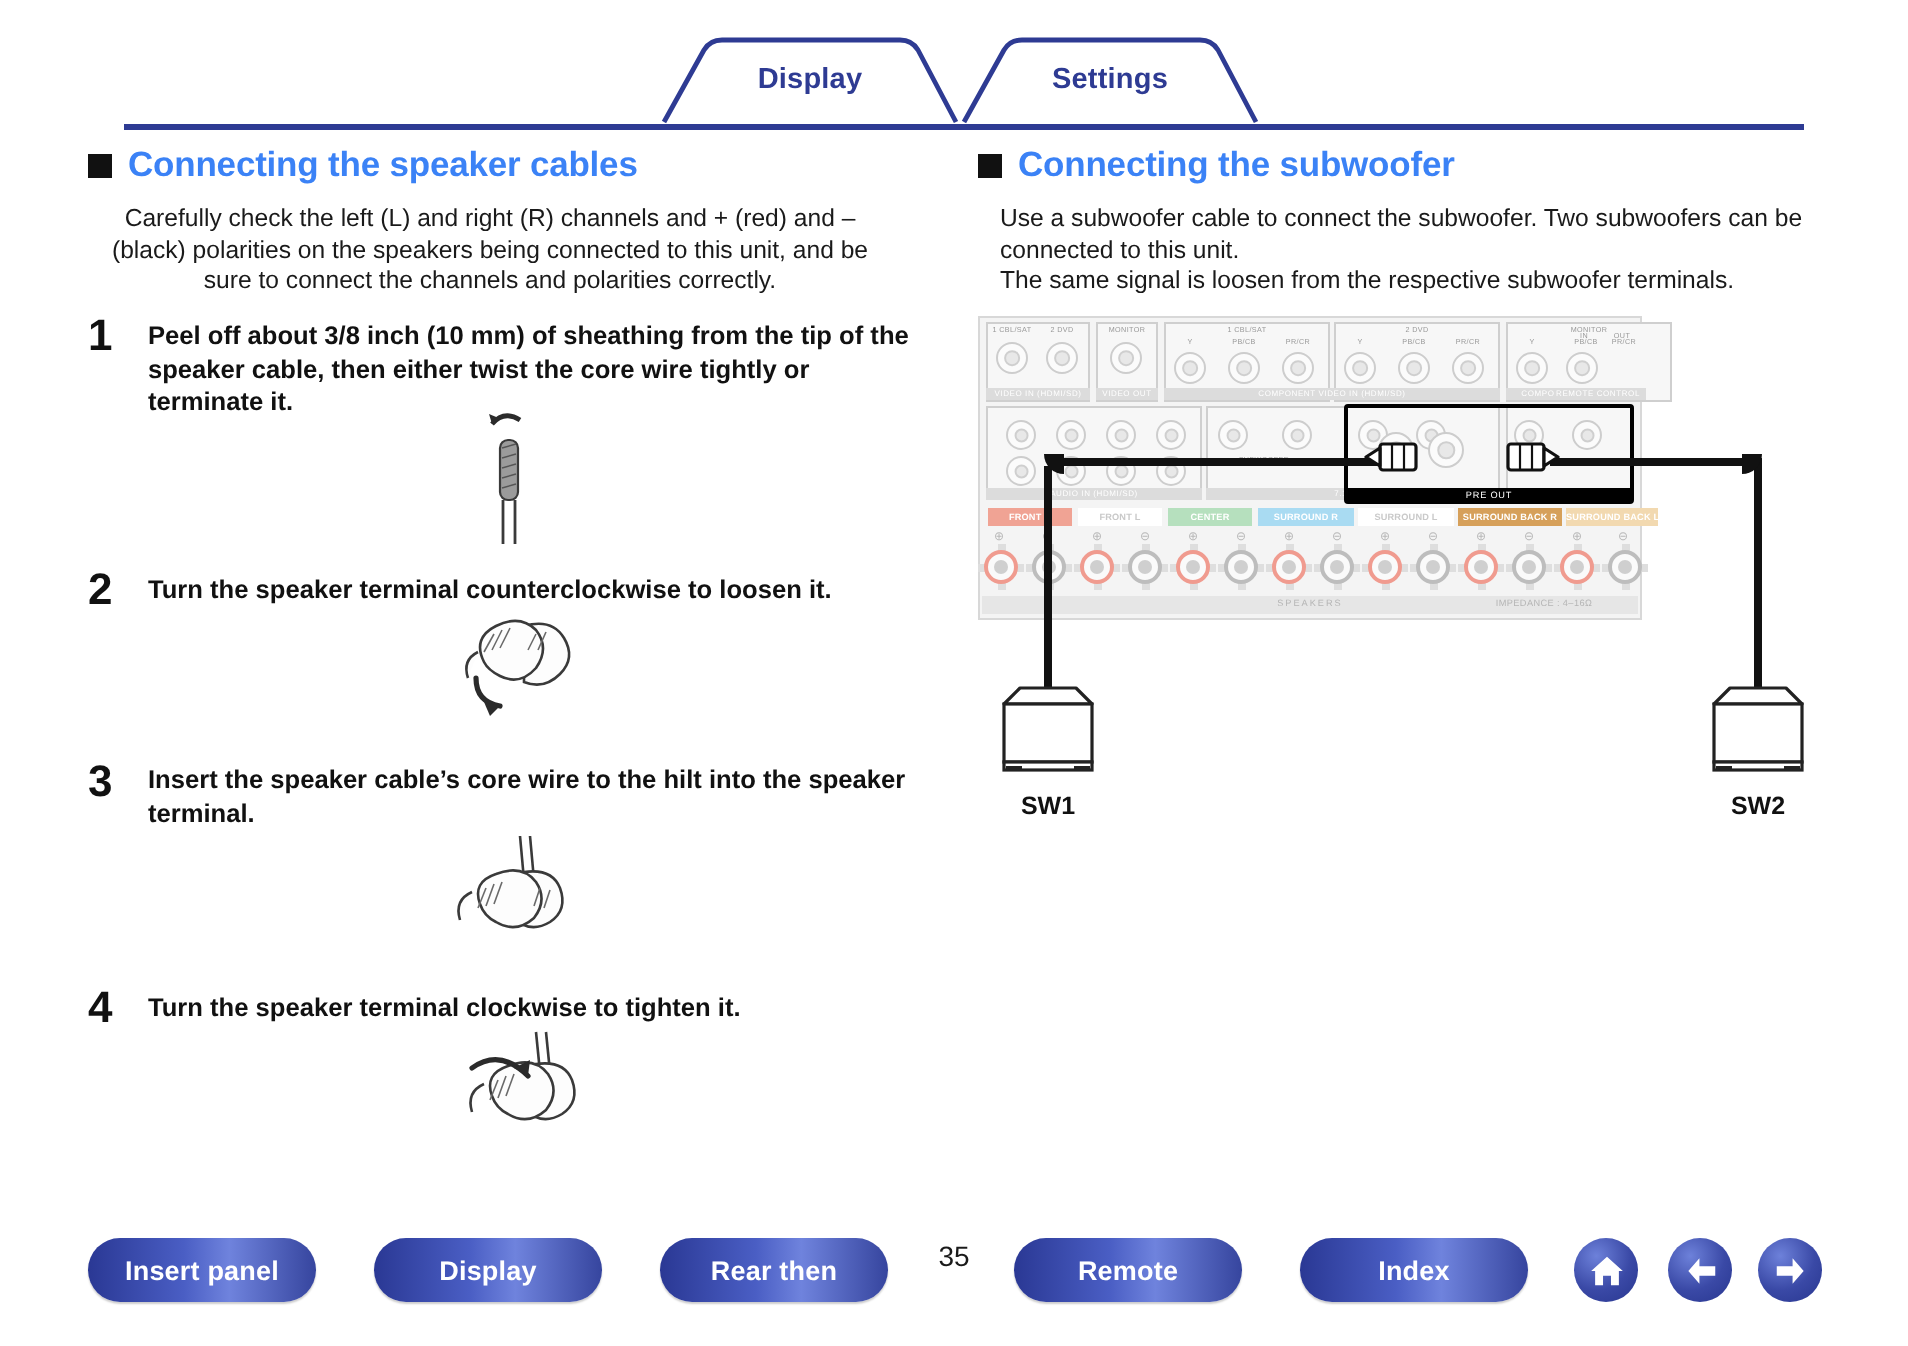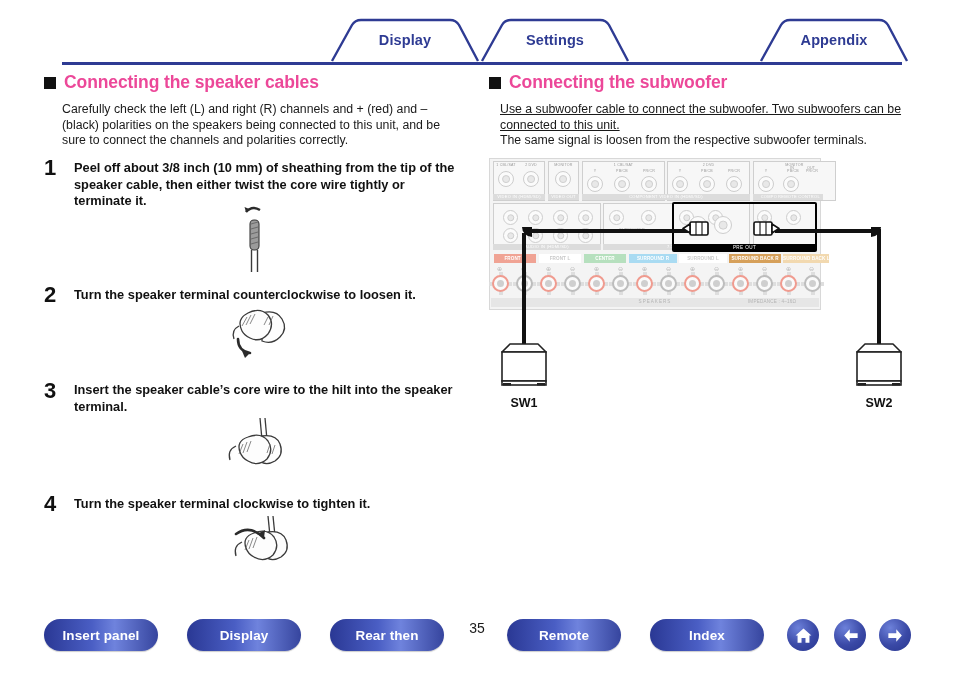--- a/index.html
+++ b/index.html
@@ -49,21 +49,21 @@
   
   .h-section {
     position: absolute;
     display: flex; align-items: center; gap: 8px;
   }
   .h-square {
     width: 12px; height: 12px; background: #111; display: inline-block;
     margin-top: 1px;
   }
   .h-text {
-    font-size: 17.5px; font-weight: bold; color: #ec4899; letter-spacing: -.1px;
+    font-size: 17.5px; font-weight: bold; color: #3b82f6; letter-spacing: -.1px;
   }
 
   .body-p {
     position: absolute;
     font-size: 12.3px;
     line-height: 15.6px;
     color: #1a1a1a;
   }
 
   
@@ -257,34 +257,28 @@
   </div>
 
   <div class="tab" style="left:480px; width:150px;">
     <svg class="shape" viewBox="0 0 150 44" preserveAspectRatio="none">
       <path d="M2 43 L22 7 Q25 2 31 2 L120 2 Q126 2 129 7 L148 43" fill="#ffffff" stroke="#2e3b93" stroke-width="2.4" stroke-linejoin="round"></path>
     </svg>
     <span class="label">Settings</span>
   </div>
 
 
-  <div class="tab" style="left:759px; width:150px;">
-    <svg class="shape" viewBox="0 0 150 44" preserveAspectRatio="none">
-      <path d="M2 43 L22 7 Q25 2 31 2 L120 2 Q126 2 129 7 L148 43" fill="#ffffff" stroke="#2e3b93" stroke-width="2.4" stroke-linejoin="round"></path>
-    </svg>
-    <span class="label">Appendix</span>
-  </div>
 </div>
 
 <div class="h-section" style="left:44px; top:72px;">
   <span class="h-square"></span>
   <span class="h-text">Connecting the speaker cables</span>
 </div>
 
-<div class="body-p" style="left:62px; top:102px; width:398px;">Carefully check the left (L) and right (R) channels and + (red) and – (black) polarities on the speakers being connected to this unit, and be sure to connect the channels and polarities correctly.</div>
+<div class="body-p" style="left:46px; top:102px; width:398px;text-align:center;">Carefully check the left (L) and right (R) channels and + (red) and – (black) polarities on the speakers being connected to this unit, and be sure to connect the channels and polarities correctly.</div>
 
 <div class="step-num" style="left:44px; top:155px;">1</div>
 <div class="step-text" style="left:74px; top:160px; width:390px;">Peel off about 3/8 inch (10 mm) of sheathing from the tip of the speaker cable, then either twist the core wire tightly or terminate it.</div>
 <div class="fig" style="left:228px; top:200px; width:56px; height:76px;">
   <svg width="56" height="76" viewBox="0 0 56 76">
     <path d="M18 12 q6 -7 14 -2" fill="none" stroke="#2b2b2b" stroke-width="2.4"></path>
     <path d="M18 12 l-1.5 -5 l6 2.5 z" fill="#2b2b2b"></path>
     <rect x="22" y="20" width="9" height="30" rx="4" fill="#9b9b9b" stroke="#3a3a3a" stroke-width="1.1"></rect>
     <line x1="23" y1="24" x2="30" y2="22" stroke="#555" stroke-width=".7"></line>
     <line x1="23" y1="29" x2="30" y2="27" stroke="#555" stroke-width=".7"></line>
@@ -357,21 +351,21 @@
     <path d="M20 20 q14 -10 28 4" fill="none" stroke="#2b2b2b" stroke-width="2.6" stroke-linecap="round"></path>
     <path d="M48 24 l1 -8 l-8 4 z" fill="#2b2b2b"></path>
   </svg>
 </div>
 
 <div class="h-section" style="left:489px; top:72px;">
   <span class="h-square"></span>
   <span class="h-text">Connecting the subwoofer</span>
 </div>
 
-<div class="body-p" style="left:500px; top:102px; width:412px;text-decoration:underline;">Use a subwoofer cable to connect the subwoofer. Two subwoofers can be connected to this unit.</div>
+<div class="body-p" style="left:500px; top:102px; width:412px;">Use a subwoofer cable to connect the subwoofer. Two subwoofers can be connected to this unit.</div>
 <div class="body-p" style="left:500px; top:133px; width:412px;">The same signal is loosen from the respective subwoofer terminals.</div>
 
 <div class="panel">
   <div class="outer"></div>
 
   <div class="grp" style="left:4px; top:3px; width:52px; height:40px;"></div>
   <div class="grp-cap" style="left:5px; top:5px; width:24px;">1 CBL/SAT</div>
   <div class="grp-cap" style="left:30px; top:5px; width:24px;">2 DVD</div>
   <div class="rca" style="left:9px; top:13px; width:16px; height:16px;"></div>
   <div class="rca" style="left:34px; top:13px; width:16px; height:16px;"></div>

